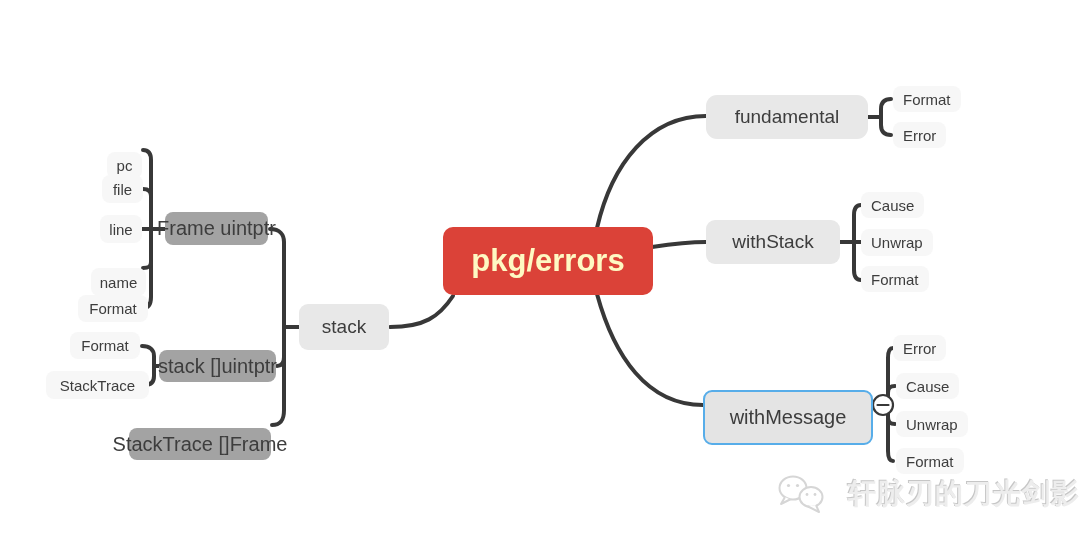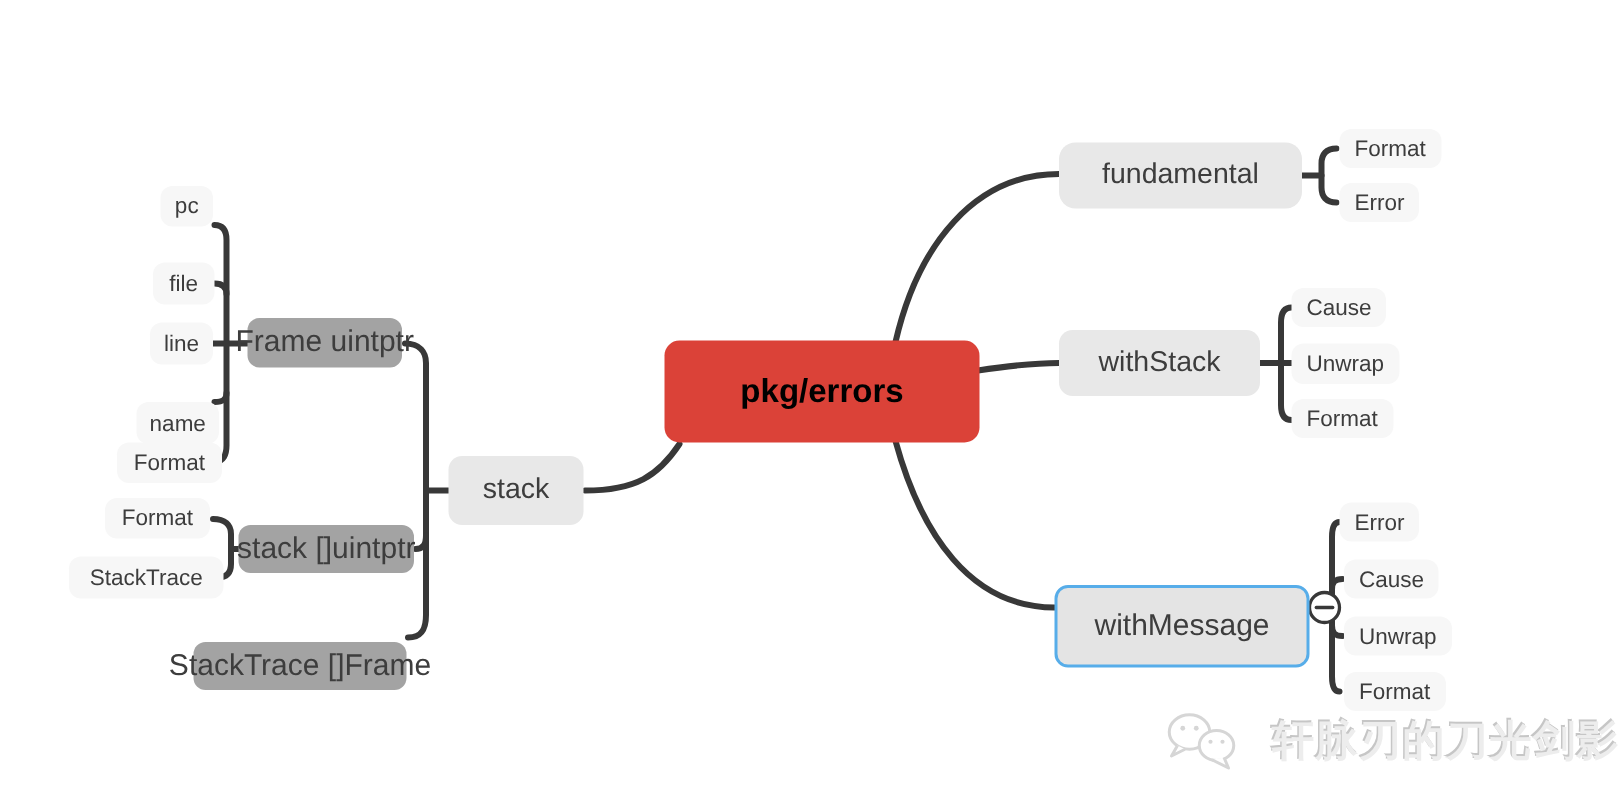--- a/index.html
+++ b/index.html
@@ -11,22 +11,22 @@
     font-family:"Liberation Sans", sans-serif;
   }
   #wires{position:absolute;left:0;top:0;width:1080px;height:541px;}
   .node{
     position:absolute;
     display:flex;align-items:center;justify-content:center;
     box-sizing:border-box;white-space:nowrap;
     color:#3d3d3d;z-index:2;
   }
   .root{
-    background:#db4238;color:#000000;
-    font-size:22px;font-weight:bold;border-radius:10px;
+    background:#db4238;color:#fef9c3;
+    font-size:31px;font-weight:bold;border-radius:10px;
   }
   .l1{background:#e8e8e8;font-size:19px;border-radius:9px;}
   .mid{background:#a3a3a3;font-size:20px;border-radius:8px;}
   .leaf{background:#f7f7f7;font-size:15px;border-radius:8px;padding:0 10px;}
   .selected{background:#e4e4e4;border:2px solid #57ade9;}
   .watermark{
     position:absolute;left:776px;top:472px;
     display:flex;align-items:center;gap:18px;z-index:3;
   }
   .watermark-text{
@@ -101,21 +101,21 @@
   <div class="node leaf" style="left:896px;top:373px;height:26px;">Cause</div>
   <div class="node leaf" style="left:896px;top:411px;height:26px;">Unwrap</div>
   <div class="node leaf" style="left:896px;top:448px;height:26px;">Format</div>
 
   <div class="node l1" style="left:299px;top:304px;width:90px;height:46px;">stack</div>
 
   <div class="node mid" style="left:165px;top:212px;width:103px;height:33px;">Frame uintptr</div>
   <div class="node mid" style="left:159px;top:350px;width:117px;height:32px;">stack []uintptr</div>
   <div class="node mid" style="left:129px;top:428px;width:142px;height:32px;">StackTrace []Frame</div>
 
-  <div class="node leaf" style="left:107px;top:124px;width:35px;height:27px;padding:0;">pc</div>
+  <div class="node leaf" style="left:107px;top:152px;width:35px;height:27px;padding:0;">pc</div>
   <div class="node leaf" style="left:102px;top:175px;width:41px;height:28px;padding:0;">file</div>
   <div class="node leaf" style="left:100px;top:215px;width:42px;height:28px;padding:0;">line</div>
   <div class="node leaf" style="left:91px;top:254px;width:55px;height:28px;padding:0;margin-top:14px;">name</div>
   <div class="node leaf" style="left:78px;top:295px;width:70px;height:27px;padding:0;">Format</div>
 
   <div class="node leaf" style="left:70px;top:332px;width:70px;height:27px;padding:0;">Format</div>
   <div class="node leaf" style="left:46px;top:371px;width:103px;height:28px;padding:0;">StackTrace</div>
 
   <div class="watermark">
     <svg width="54" height="44" viewBox="0 0 54 44">

